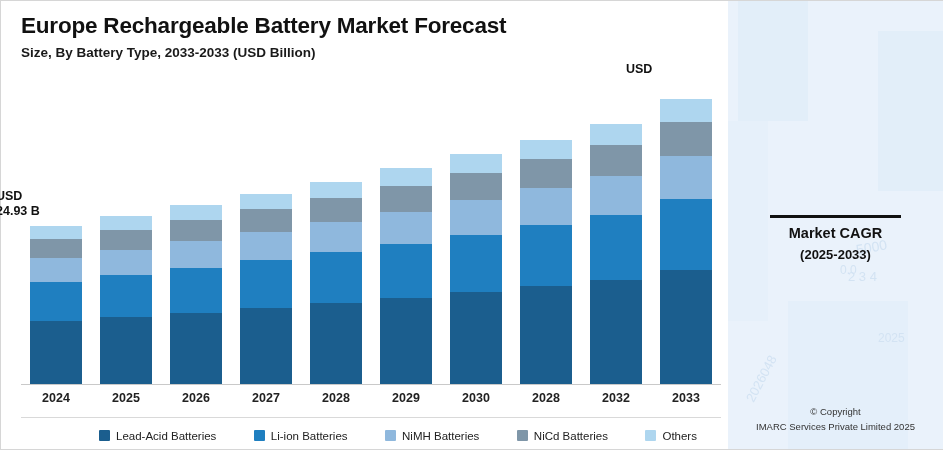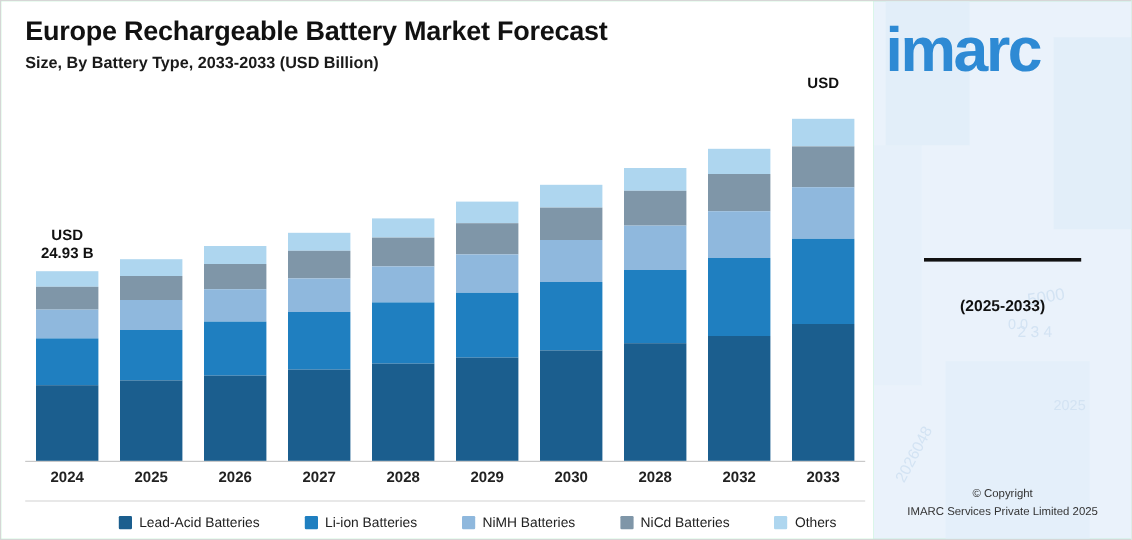--- a/index.html
+++ b/index.html
@@ -46,21 +46,20 @@
   }
   .bar-group {
     position: absolute;
     bottom: 0;
     width: 52px;
   }
   .seg { width: 100%; display: block; }
 
   .bar-label {
     position: absolute;
-    text-align: center;
     font-size: 12.5px;
     font-weight: bold;
     color: #111111;
     line-height: 15px;
     white-space: nowrap;
     width: 120px;
   }
 
   .xtick {
     position: absolute;
@@ -290,21 +289,21 @@
         <div style="position: absolute; left: 60px; top: 300px; width: 120px; height: 150px; background: rgb(226, 238, 250); opacity: 0.75;"></div>
         <div style="position: absolute; left: 150px; top: 30px; width: 70px; height: 160px; background: rgb(223, 236, 248); opacity: 0.75;"></div>
         <div style="position: absolute; left: 10px; top: 0px; width: 70px; height: 120px; background: rgb(223, 236, 248); opacity: 0.75;"></div>
         <div class="wm" style="left: 8px; top: 370px; font-size: 13px; transform: rotate(-62deg);">2026048</div>
         <div class="wm" style="left: 120px; top: 268px; font-size: 13px; transform: rotate(0deg);">2 3 4</div>
         <div class="wm" style="left: 128px; top: 238px; font-size: 14px; transform: rotate(-10deg);">5000</div>
         <div class="wm" style="left: 112px; top: 262px; font-size: 12px; transform: rotate(0deg);">0.0</div>
         <div class="wm" style="left: 150px; top: 330px; font-size: 12px; transform: rotate(0deg);">2025</div>
       </div>
     <div id="brand">
-      <div id="brand-word">imarc</div>
     </div>
     <div id="cagr-rule"></div>
+    <div id="cagr-label">Market CAGR</div>
     <div id="cagr-period">(2025-2033)</div>
     <div id="copyright">© Copyright</div>
     <div id="copyright2">IMARC Services Private Limited 2025</div>
   </div>
 
 </div>
 
 </body></html>

